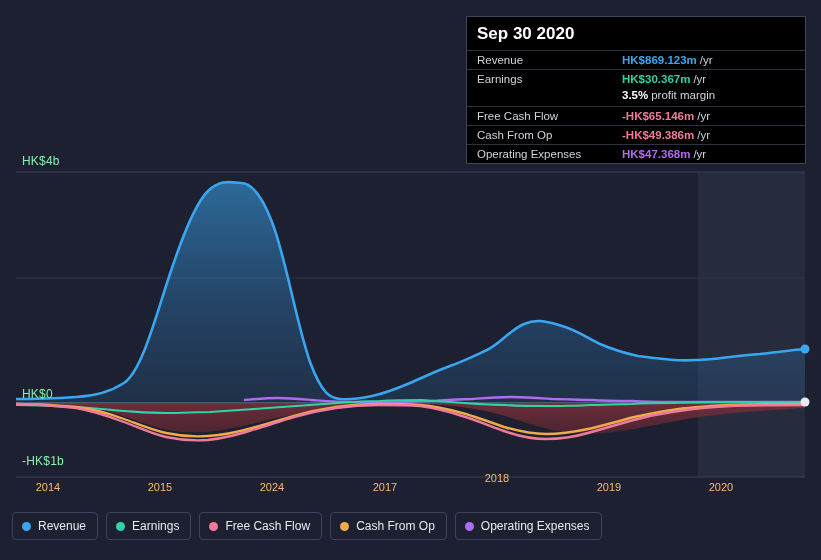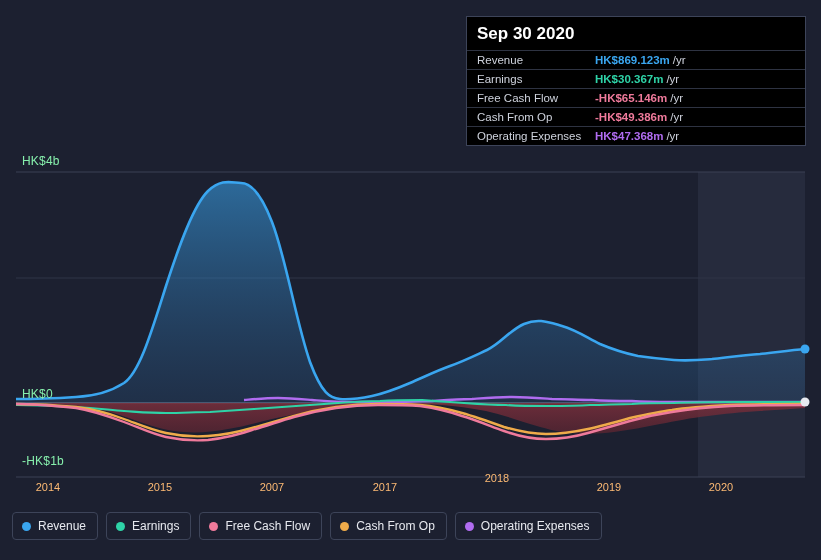--- a/index.html
+++ b/index.html
@@ -71,20 +71,21 @@
     padding-top: 1px;
     padding-bottom: 5px;
   }
   .tt-label {
     color: #cfd3dd;
     width: 118px;
     flex: 0 0 118px;
   }
   .tt-value {
     font-weight: bold;
+    margin-left: 27px;
   }
   .tt-unit {
     color: #cfd3dd;
     font-weight: normal;
     margin-left: 3px;
   }
   .tt-indent {
     margin-left: 118px;
   }
   
@@ -192,41 +193,46 @@
     <circle cx="805" cy="349" r="4.5" fill="#3aa6f0"></circle>
     <circle cx="805" cy="402" r="4.5" fill="#e8eaf0"></circle>
   </svg>
 
   <div class="ylabel" style="left:22px; top:154px;">HK$4b</div>
   <div class="ylabel" style="left:22px; top:387px;">HK$0</div>
   <div class="ylabel" style="left:22px; top:454px;">-HK$1b</div>
 
   <div class="xlabel" style="left:28px; top:481px; width:40px;">2014</div>
   <div class="xlabel" style="left:140px; top:481px; width:40px;">2015</div>
-  <div class="xlabel" style="left:252px; top:481px; width:40px;">2007</div>
+  <div class="xlabel" style="left:252px; top:481px; width:40px;">2024</div>
   <div class="xlabel" style="left:365px; top:481px; width:40px;">2017</div>
   <div class="xlabel" style="left:477px; top:472px; width:40px;">2018</div>
   <div class="xlabel" style="left:589px; top:481px; width:40px;text-align:center;">2019</div>
   <div class="xlabel" style="left:701px; top:481px; width:40px;">2020</div>
 
   <div class="tooltip">
     <div class="tt-title">Sep 30 2020</div>
 
     <div class="tt-row">
       <span class="tt-label">Revenue</span>
       <span class="tt-value" style="color:#3aa6f0">HK$869.123m</span>
       <span class="tt-unit">/yr</span>
     </div>
 
     <div class="tt-row">
       <span class="tt-label">Earnings</span>
       <span class="tt-value" style="color:#2ed3a7">HK$30.367m</span>
       <span class="tt-unit">/yr</span>
     </div>
 
+    <div class="tt-row no-border">
+      <span class="tt-indent"></span>
+      <span class="tt-value" style="color:#ffffff">3.5%</span>
+      <span class="tt-unit">profit margin</span>
+    </div>
 
     <div class="tt-row">
       <span class="tt-label">Free Cash Flow</span>
       <span class="tt-value" style="color:#ef7a9b">-HK$65.146m</span>
       <span class="tt-unit">/yr</span>
     </div>
 
     <div class="tt-row">
       <span class="tt-label">Cash From Op</span>
       <span class="tt-value" style="color:#ef7a9b">-HK$49.386m</span>

